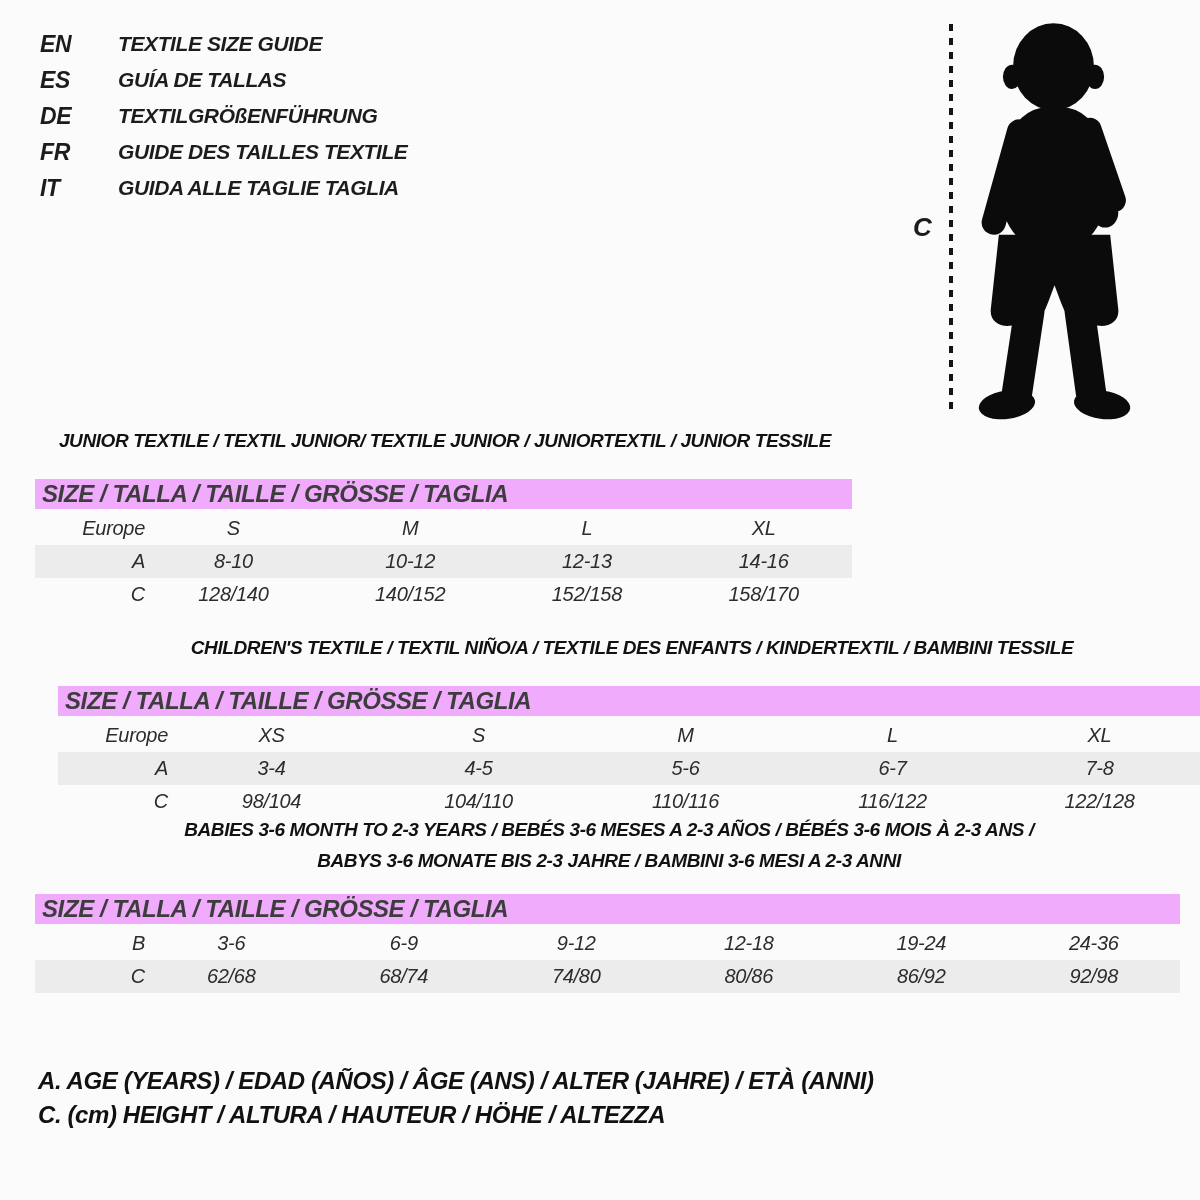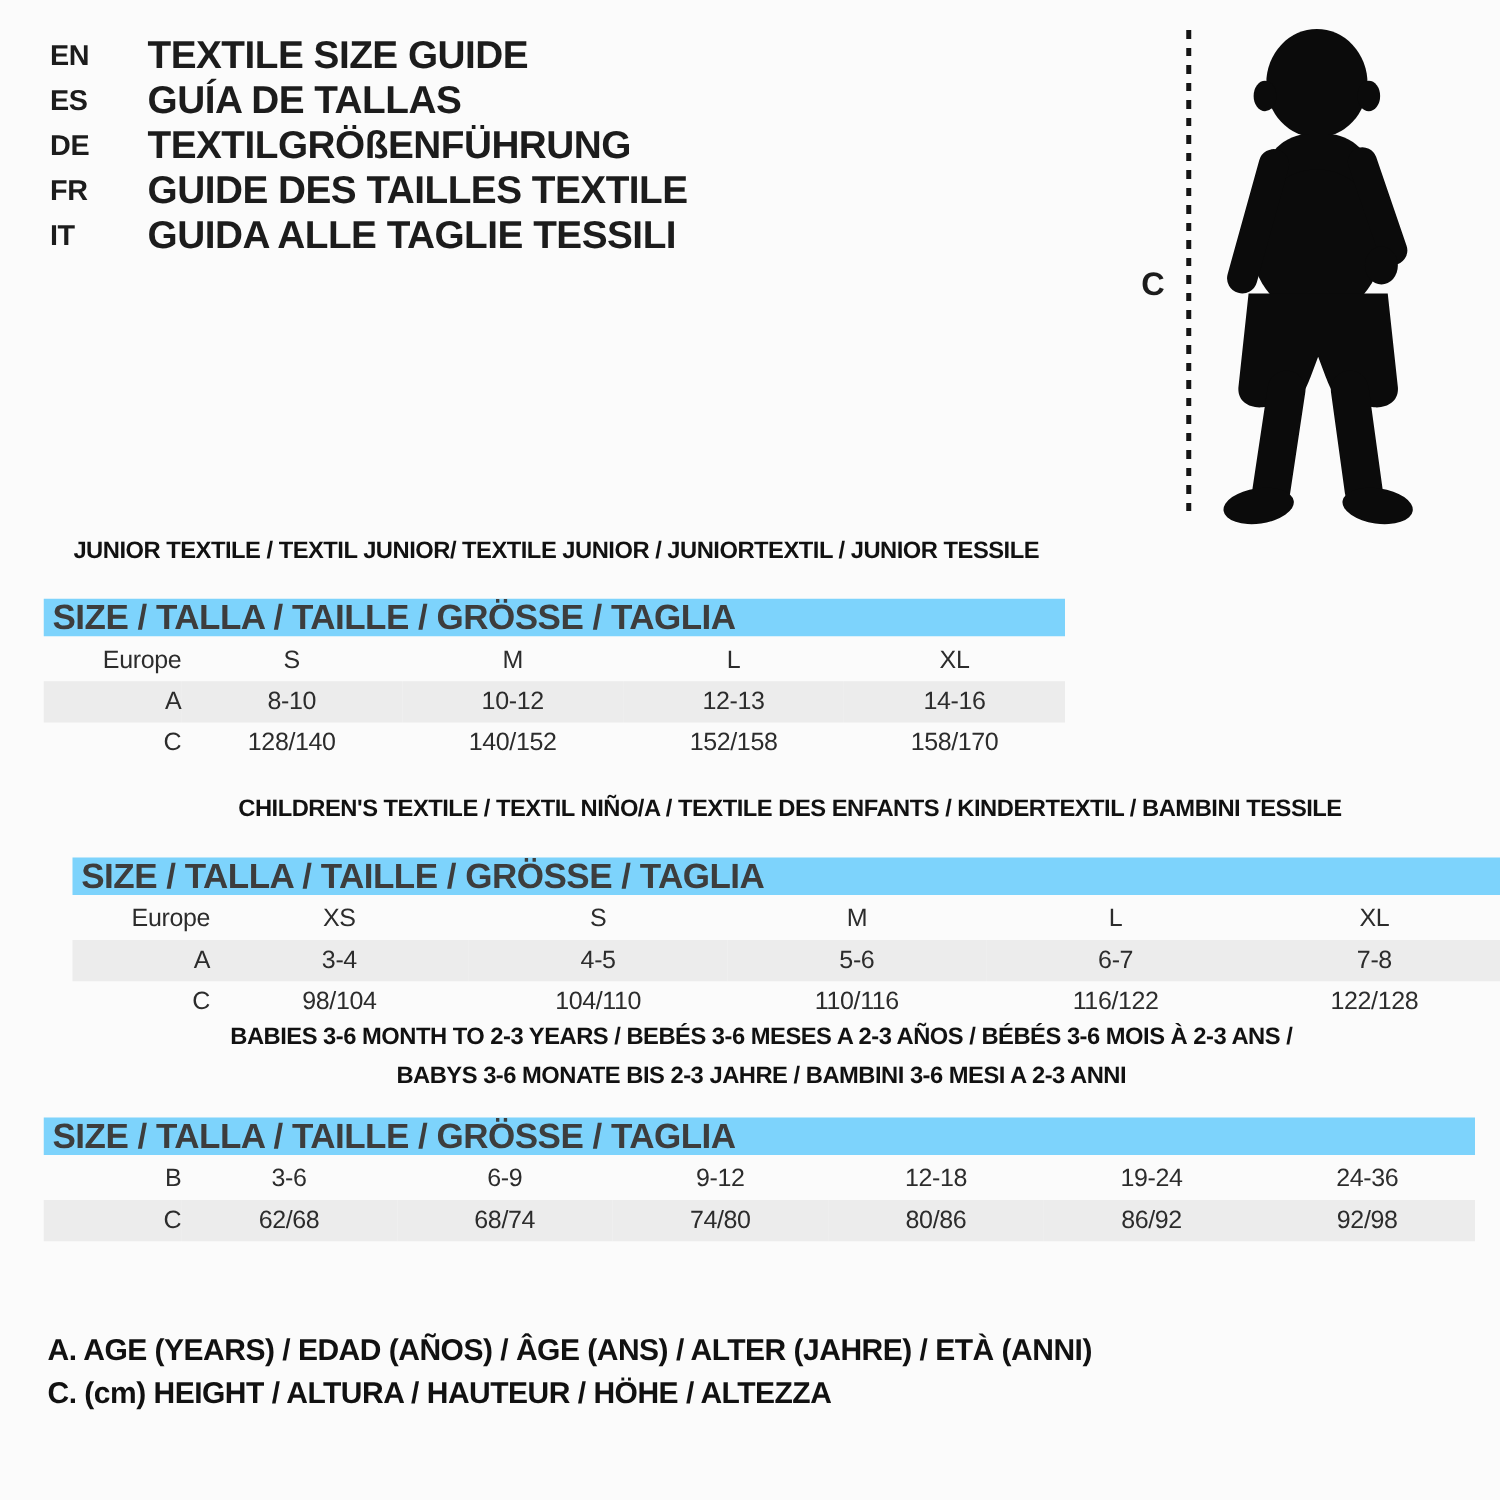--- a/index.html
+++ b/index.html
@@ -3,49 +3,49 @@
 <meta charset="utf-8">
 <style>
   html,body{margin:0;padding:0;}
   body{
     width:1200px;height:1200px;
     background:#fbfbfb;
     font-family:"Liberation Sans","DejaVu Sans",sans-serif;
     color:#1c1c1c;
     overflow:hidden;
   }
-  .page{position:relative;width:1200px;height:1200px;}
+  .page{position:relative;width:1200px;height:1200px;font-style:italic;}
 
   
   .lang-block{position:absolute;left:40px;top:26px;}
   .lang-row{display:flex;height:36px;align-items:center;}
   .lang-code{width:78px;font-size:23px;font-weight:700;letter-spacing:-0.3px;}
-  .lang-title{font-size:31px;font-weight:700;letter-spacing:-0.4px;white-space:nowrap;}
+  .lang-title{font-size:21px;font-weight:700;letter-spacing:-0.4px;white-space:nowrap;}
 
   
   .dash-line{
     position:absolute;left:949px;top:24px;width:4px;height:392px;
     background:repeating-linear-gradient(to bottom,#141414 0 7px,transparent 7px 14px);
   }
   .measure-label{position:absolute;left:913px;top:212px;font-size:26px;font-weight:700;}
   .silhouette{position:absolute;left:960px;top:10px;}
 
   
   .section{position:absolute;left:35px;}
   .section.junior{top:430px;width:817px;}
   .section.children{top:637px;width:1145px;margin-left:23px;}
   .section.babies{top:814px;width:1145px;}
   .section-title{
     font-size:19px;font-weight:700;letter-spacing:-0.4px;
     white-space:nowrap;line-height:22px;margin:0 0 27px 3px;color:#111;text-align:center;
   }
   .section.babies .section-title{margin-bottom:18px;line-height:31px;}
   .size-bar{
-    height:30px;background:#7dd3fc;color:#3d3d3d;
-    font-size:28px;font-weight:700;letter-spacing:-0.4px;
+    height:30px;background:#f0abfc;color:#3d3d3d;
+    font-size:24px;font-weight:700;letter-spacing:-0.4px;
     line-height:30px;padding-left:7px;box-sizing:border-box;
   }
   table.size-table{
     width:100%;border-collapse:collapse;table-layout:fixed;margin-top:3px;
   }
   table.size-table td{
     height:33px;text-align:center;font-size:20px;letter-spacing:-0.3px;
     color:#2c2c2c;padding:0;
   }
   table.size-table td.row-label{text-align:right;padding-left:8px;}
@@ -72,21 +72,21 @@
     <div class="lang-row">
       <span class="lang-code">DE</span>
       <span class="lang-title">TEXTILGRÖßENFÜHRUNG</span>
     </div>
     <div class="lang-row">
       <span class="lang-code">FR</span>
       <span class="lang-title">GUIDE DES TAILLES TEXTILE</span>
     </div>
     <div class="lang-row">
       <span class="lang-code">IT</span>
-      <span class="lang-title">GUIDA ALLE TAGLIE TESSILI</span>
+      <span class="lang-title">GUIDA ALLE TAGLIE TAGLIA</span>
     </div>
   </div>
 
   <div class="dash-line"></div>
   <div class="measure-label">C</div>
   <div class="silhouette">
     <svg viewBox="0 0 170 410" width="185" height="415" xmlns="http://www.w3.org/2000/svg">
       <g fill="#0b0b0b" stroke="none">
         <ellipse cx="86" cy="56" rx="40" ry="43"></ellipse>
         <ellipse cx="45" cy="66" rx="9" ry="12"></ellipse>

